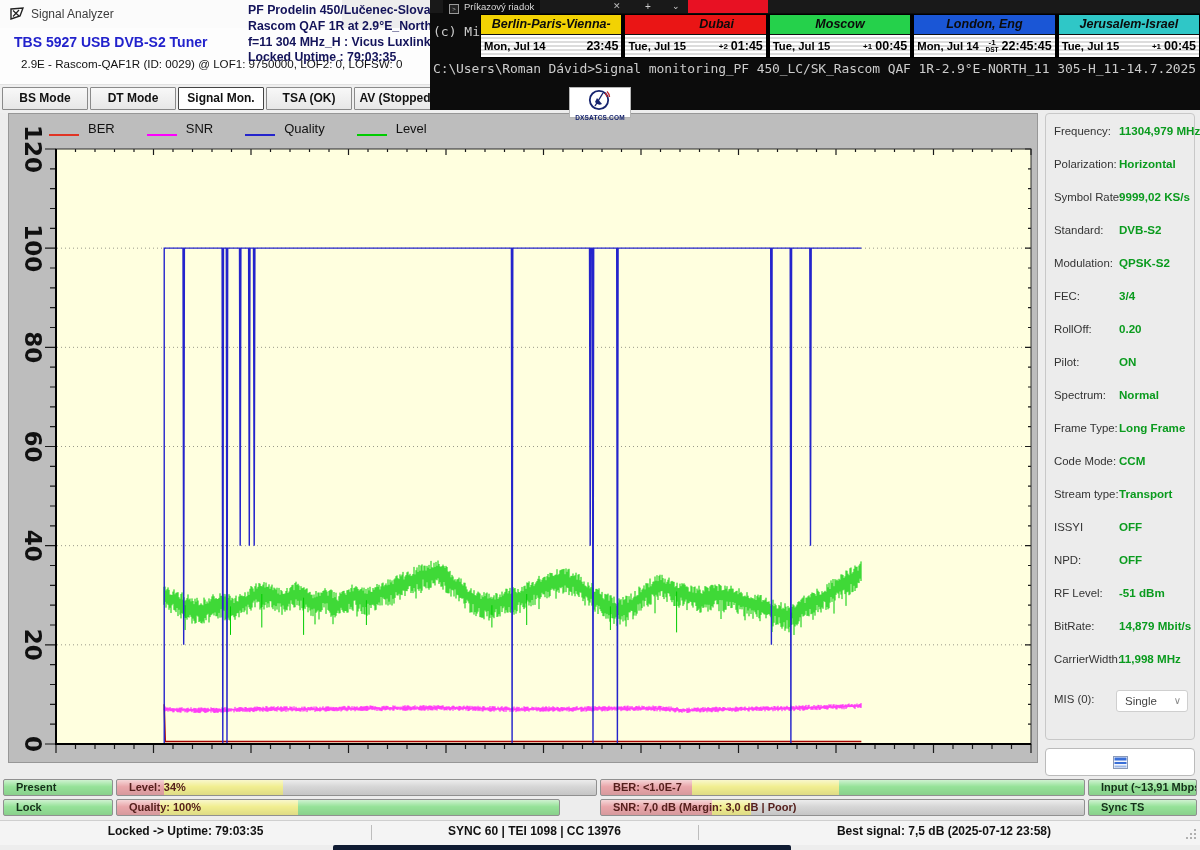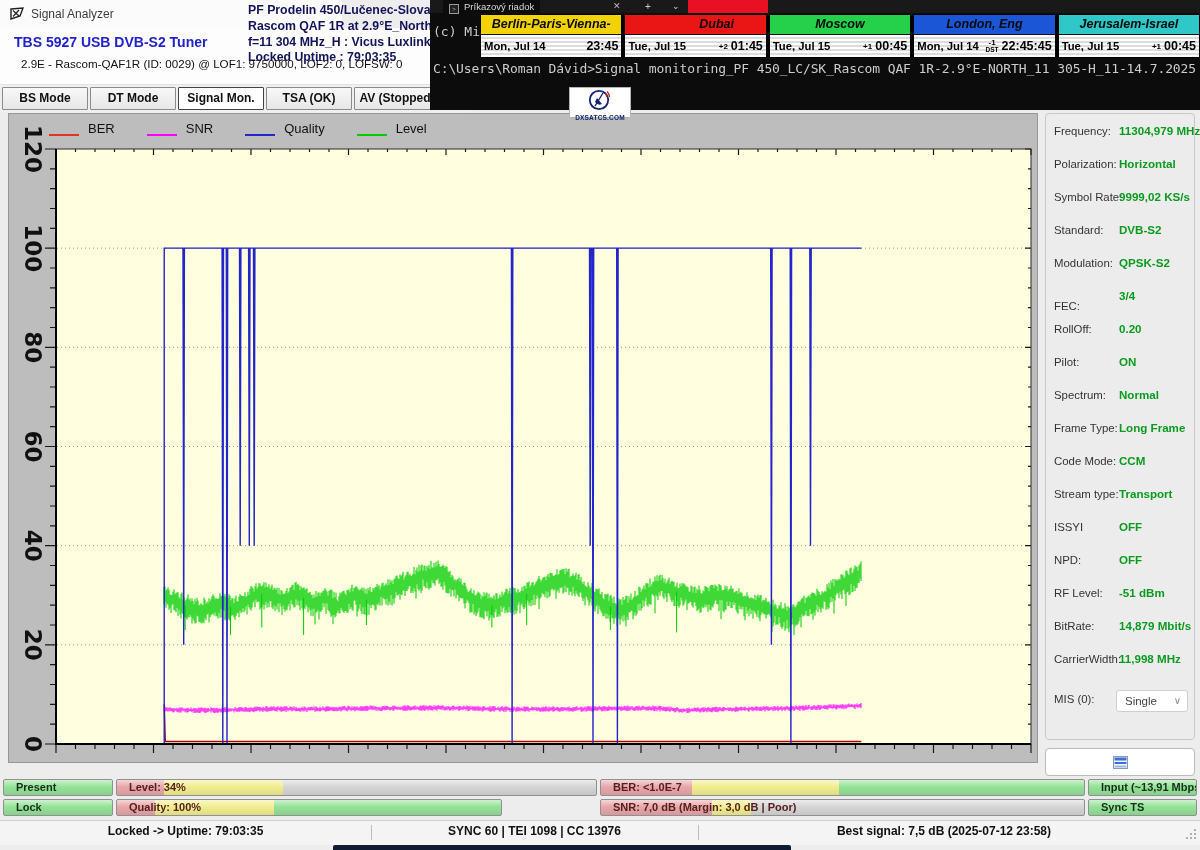--- a/index.html
+++ b/index.html
@@ -139,21 +139,21 @@
     <span class="prow-label nowrap" style="top: 11px;">Frequency:</span>
     <span class="prow-value nowrap" style="top: 10px;">11304,979 MHz</span>
     <span class="prow-label nowrap" style="top: 44px;">Polarization:</span>
     <span class="prow-value nowrap" style="top: 43px;">Horizontal</span>
     <span class="prow-label nowrap" style="top: 77px;">Symbol Rate:</span>
     <span class="prow-value nowrap" style="top: 76px;">9999,02 KS/s</span>
     <span class="prow-label nowrap" style="top: 110px;">Standard:</span>
     <span class="prow-value nowrap" style="top: 109px;">DVB-S2</span>
     <span class="prow-label nowrap" style="top: 143px;">Modulation:</span>
     <span class="prow-value nowrap" style="top: 142px;">QPSK-S2</span>
-    <span class="prow-label nowrap" style="top: 176px; margin-top: 10px;">FEC:</span>
+    <span class="prow-label nowrap" style="top: 176px;">FEC:</span>
     <span class="prow-value nowrap" style="top: 175px;">3/4</span>
     <span class="prow-label nowrap" style="top: 209px;">RollOff:</span>
     <span class="prow-value nowrap" style="top: 208px;">0.20</span>
     <span class="prow-label nowrap" style="top: 242px;">Pilot:</span>
     <span class="prow-value nowrap" style="top: 241px;">ON</span>
     <span class="prow-label nowrap" style="top: 275px;">Spectrum:</span>
     <span class="prow-value nowrap" style="top: 274px;">Normal</span>
     <span class="prow-label nowrap" style="top: 308px;">Frame Type:</span>
     <span class="prow-value nowrap" style="top: 307px;">Long Frame</span>
     <span class="prow-label nowrap" style="top: 341px;">Code Mode:</span>
@@ -262,21 +262,21 @@
   </svg>
   <span id="logo-text">DXSATCS.COM</span>
 </div>
 
 <div class="abs" id="bars-holder" style="left:0;top:779px;width:1200px;height:40px;">
     <div class="sbar nowrap" style="left: 3px; top: 0px; width: 110px; background-image: linear-gradient(rgba(255, 255, 255, 0.55), rgba(255, 255, 255, 0) 45%, rgba(0, 0, 0, 0.08)), linear-gradient(90deg, rgb(149, 226, 152) 0%, rgb(149, 226, 152) 100%); color: rgb(21, 48, 26);">Present</div>
     <div class="sbar nowrap" style="left: 116px; top: 0px; width: 481px; background-image: linear-gradient(rgba(255, 255, 255, 0.55), rgba(255, 255, 255, 0) 45%, rgba(0, 0, 0, 0.08)), linear-gradient(90deg, rgb(233, 166, 170) 0%, rgb(233, 166, 170) 9.8%, rgb(241, 238, 144) 9.8%, rgb(241, 238, 144) 34.7%, rgb(214, 214, 214) 34.7%, rgb(214, 214, 214) 100%); color: rgb(85, 32, 29);">Level: 34%</div>
     <div class="sbar nowrap" style="left: 600px; top: 0px; width: 485px; background-image: linear-gradient(rgba(255, 255, 255, 0.55), rgba(255, 255, 255, 0) 45%, rgba(0, 0, 0, 0.08)), linear-gradient(90deg, rgb(233, 166, 170) 0%, rgb(233, 166, 170) 18.8%, rgb(241, 238, 144) 18.8%, rgb(241, 238, 144) 49.3%, rgb(149, 226, 152) 49.3%, rgb(149, 226, 152) 100%); color: rgb(85, 32, 29);">BER: &lt;1.0E-7</div>
     <div class="sbar nowrap" style="left: 1088px; top: 0px; width: 109px; background-image: linear-gradient(rgba(255, 255, 255, 0.55), rgba(255, 255, 255, 0) 45%, rgba(0, 0, 0, 0.08)), linear-gradient(90deg, rgb(149, 226, 152) 0%, rgb(149, 226, 152) 100%); color: rgb(21, 48, 26);">Input (~13,91 Mbps)</div>
     <div class="sbar nowrap" style="left: 3px; top: 20px; width: 110px; background-image: linear-gradient(rgba(255, 255, 255, 0.55), rgba(255, 255, 255, 0) 45%, rgba(0, 0, 0, 0.08)), linear-gradient(90deg, rgb(149, 226, 152) 0%, rgb(149, 226, 152) 100%); color: rgb(21, 48, 26);">Lock</div>
-    <div class="sbar nowrap" style="left: 116px; top: 20px; width: 386px; background-image: linear-gradient(rgba(255, 255, 255, 0.55), rgba(255, 255, 255, 0) 45%, rgba(0, 0, 0, 0.08)), linear-gradient(90deg, rgb(233, 166, 170) 0%, rgb(233, 166, 170) 9.8%, rgb(241, 238, 144) 9.8%, rgb(241, 238, 144) 41%, rgb(149, 226, 152) 41%, rgb(149, 226, 152) 100%); color: rgb(85, 32, 29);">Quality: 100%</div>
+    <div class="sbar nowrap" style="left: 116px; top: 20px; width: 444px; background-image: linear-gradient(rgba(255, 255, 255, 0.55), rgba(255, 255, 255, 0) 45%, rgba(0, 0, 0, 0.08)), linear-gradient(90deg, rgb(233, 166, 170) 0%, rgb(233, 166, 170) 9.8%, rgb(241, 238, 144) 9.8%, rgb(241, 238, 144) 41%, rgb(149, 226, 152) 41%, rgb(149, 226, 152) 100%); color: rgb(85, 32, 29);">Quality: 100%</div>
     <div class="sbar nowrap" style="left: 600px; top: 20px; width: 485px; background-image: linear-gradient(rgba(255, 255, 255, 0.55), rgba(255, 255, 255, 0) 45%, rgba(0, 0, 0, 0.08)), linear-gradient(90deg, rgb(233, 166, 170) 0%, rgb(233, 166, 170) 23%, rgb(241, 238, 144) 23%, rgb(241, 238, 144) 31%, rgb(214, 214, 214) 31%, rgb(214, 214, 214) 100%); color: rgb(85, 32, 29);">SNR: 7,0 dB (Margin: 3,0 dB | Poor)</div>
     <div class="sbar nowrap" style="left: 1088px; top: 20px; width: 109px; background-image: linear-gradient(rgba(255, 255, 255, 0.55), rgba(255, 255, 255, 0) 45%, rgba(0, 0, 0, 0.08)), linear-gradient(90deg, rgb(149, 226, 152) 0%, rgb(149, 226, 152) 100%); color: rgb(21, 48, 26);">Sync TS</div>
   </div>
 
 <div class="abs" id="statusbar">
   <div class="status-sec nowrap" style="left:0;width:371px;">Locked -&gt; Uptime: 79:03:35</div>
   <div class="status-div" style="left:371px;"></div>
   <div class="status-sec nowrap" style="left:371px;width:327px;">SYNC 60 | TEI 1098 | CC 13976</div>
   <div class="status-div" style="left:698px;"></div>
   <div class="status-sec nowrap" style="left:698px;width:492px;">Best signal: 7,5 dB (2025-07-12 23:58)</div>

